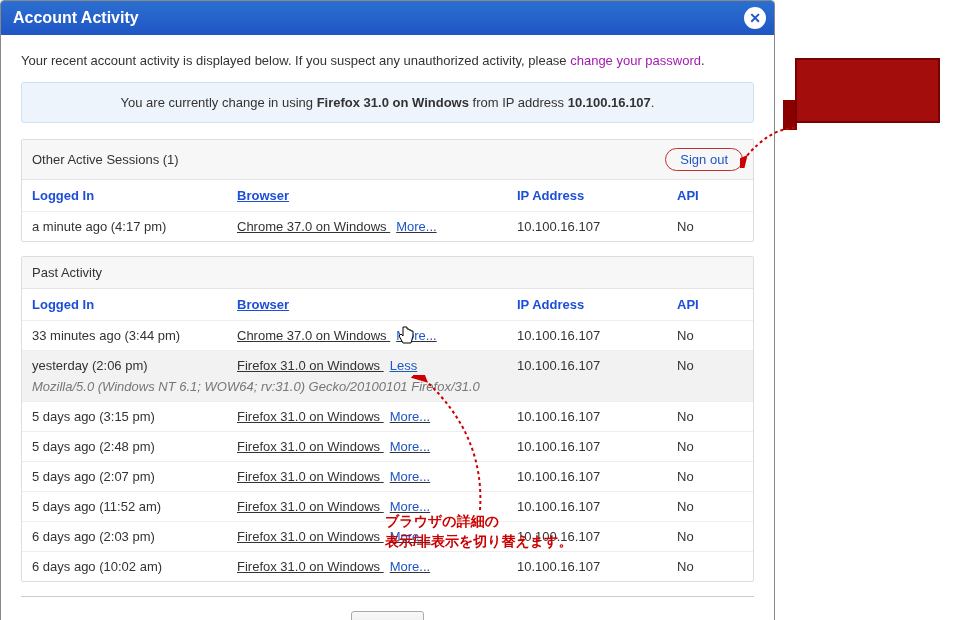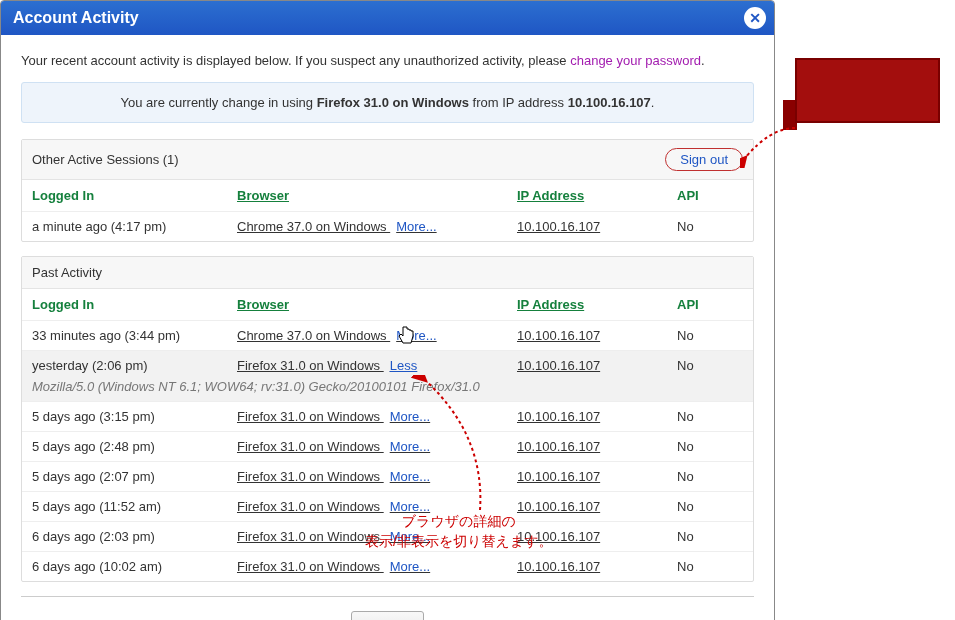--- a/index.html
+++ b/index.html
@@ -73,35 +73,35 @@
       border: 1.5px solid #c03030;
       border-radius: 14px;
       padding: 3px 14px;
       color: #1f56c4;
       cursor: pointer;
     }
     .table-head {
       display: flex;
       padding: 8px 10px;
       font-weight: bold;
-      color: #15803d;
+      color: #1d4ed8;
       border-bottom: 1px solid #eee;
     }
     .row {
       display: flex;
       padding: 7px 10px;
       border-bottom: 1px solid #eee;
       align-items: center;
       color: #333;
     }
     .row:last-child { border-bottom: none; }
     .row.expanded-row { background: #f2f2f2; flex-wrap: wrap; }
     .col-logged { width: 205px; }
     .col-browser { width: 280px; text-decoration: underline; }
-    .col-ip { width: 160px; text-decoration: underline; }
+    .col-ip { width: 160px; }
     .col-api { width: 60px; }
     .morelink { color: #1f56c4; cursor: pointer; text-decoration: none; margin-left: 6px; }
     .morelink.less { text-decoration: underline; }
     .user-agent {
       width: 100%;
       font-style: italic;
       color: #777;
       margin-top: 6px;
     }
     .footer-hr { border: none; border-top: 1px solid #ccc; margin: 10px 0 14px 0; }
@@ -146,24 +146,23 @@
       position: absolute;
       left: 410px;
       top: 375px;
       width: 90px;
       height: 140px;
       pointer-events: none;
     }
     .jp-text {
       position: absolute;
       color: #c00;
-      font-weight: normal;
+      font-weight: bold;
       font-size: 14px;
-      text-align: center;
-      left: 365px;
+      left: 385px;
       top: 512px;
       line-height: 1.4;
     }
     .cursor-hand {
       position: absolute;
       left: 397px;
       top: 325px;
       pointer-events: none;
     }
     .wrap { position: relative; }

